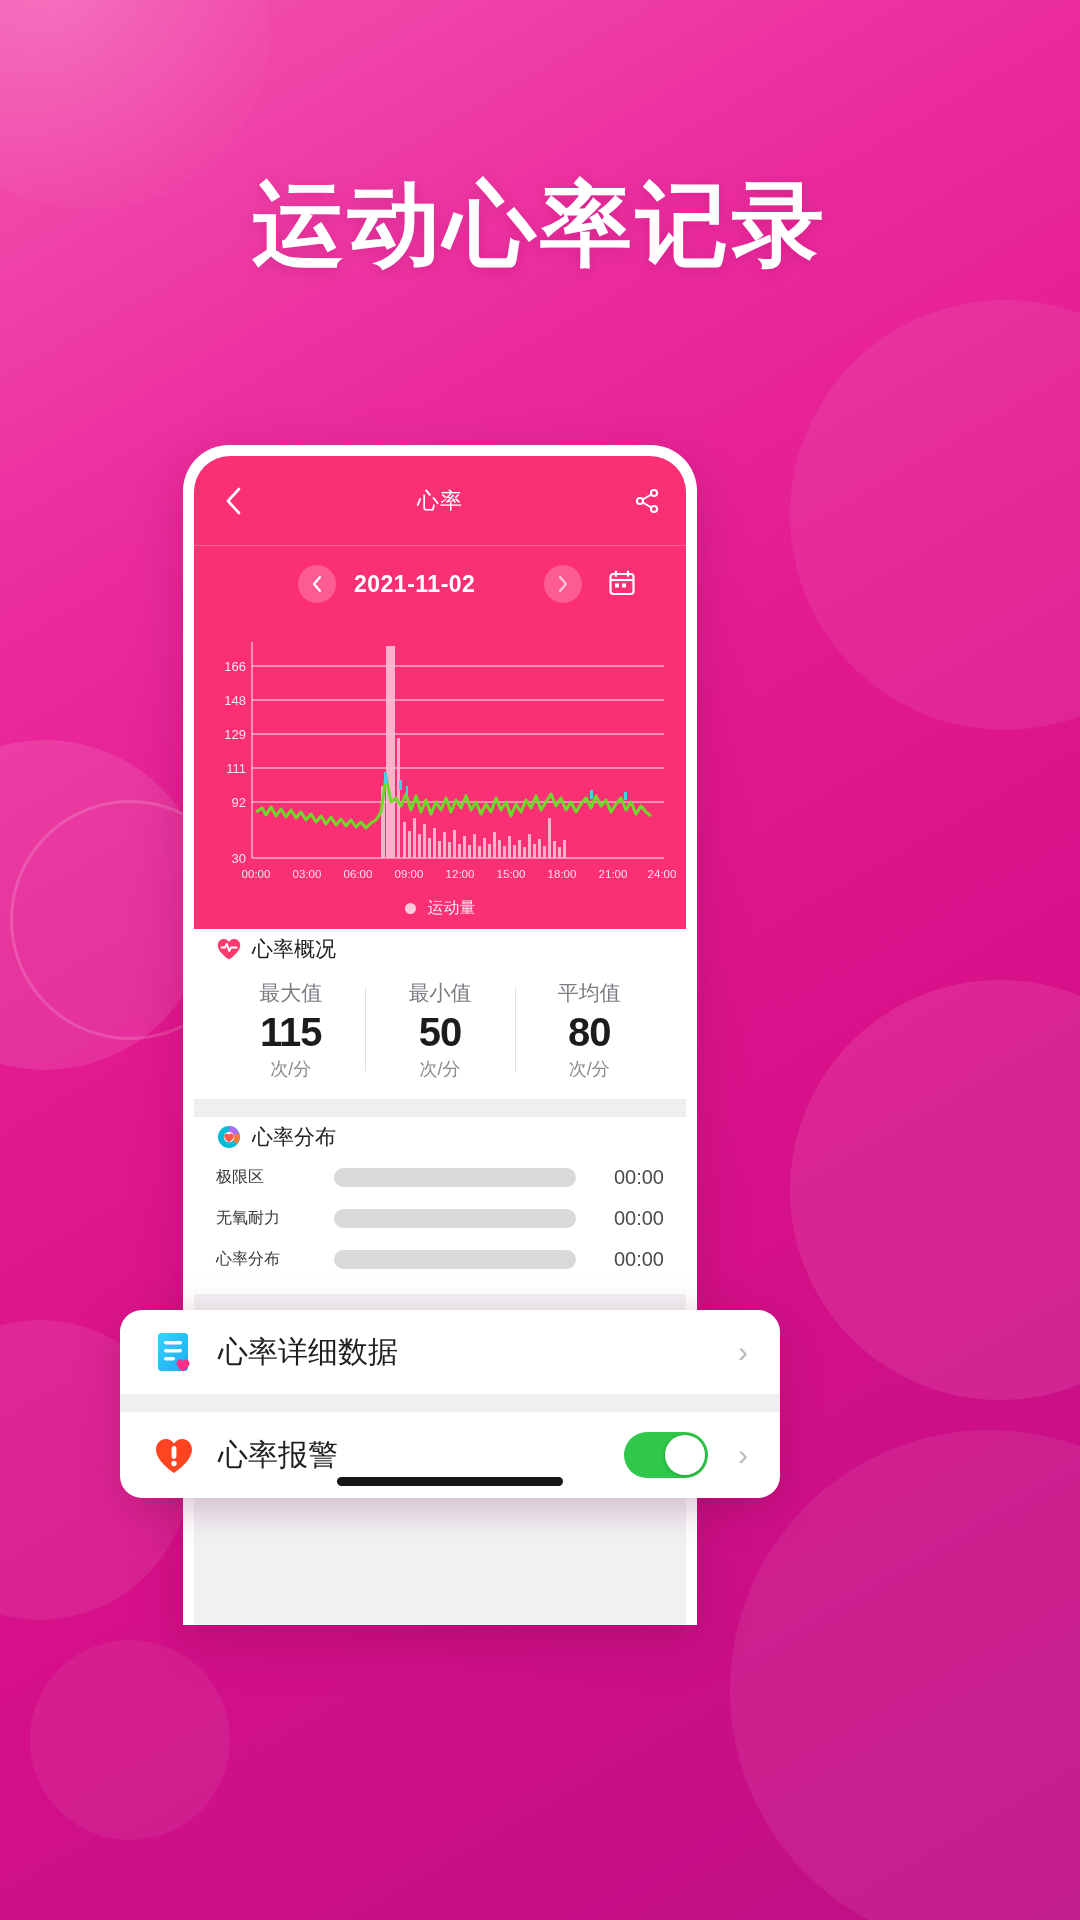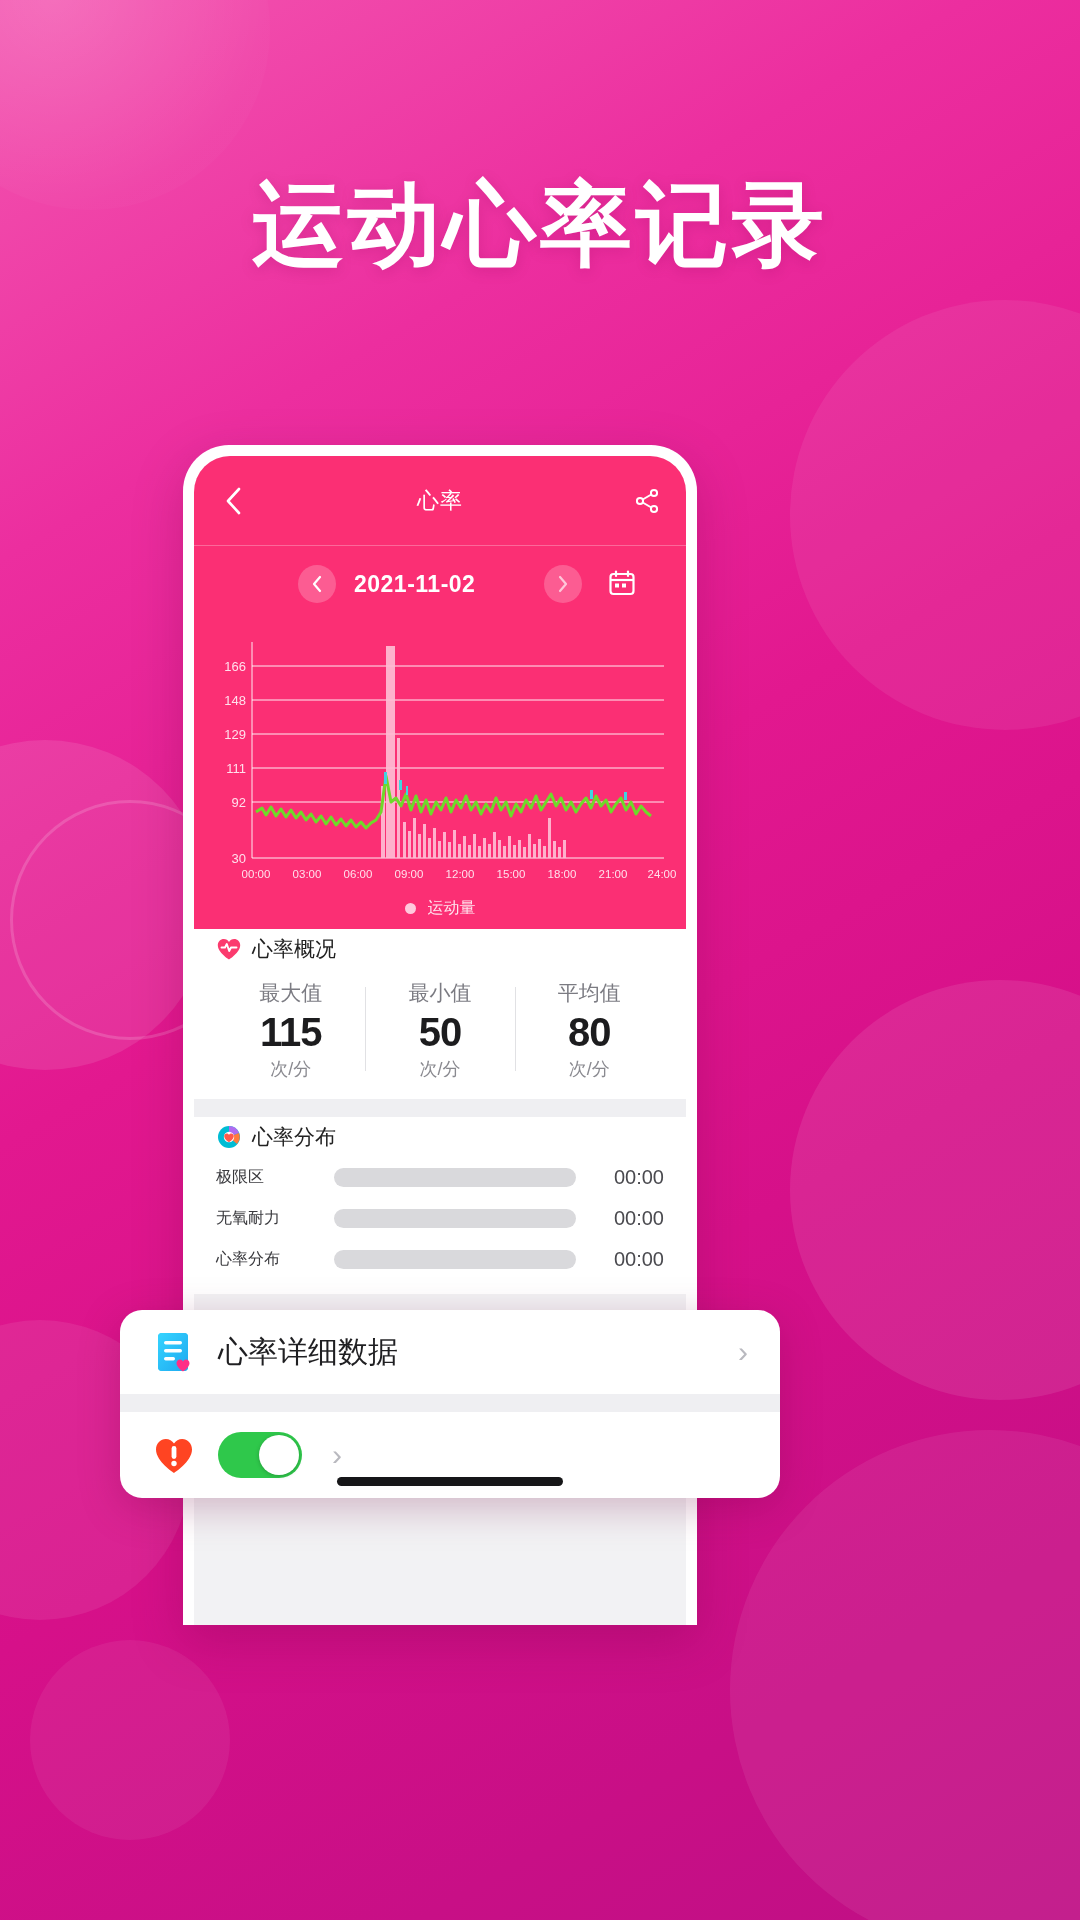--- a/index.html
+++ b/index.html
@@ -395,20 +395,21 @@
   </div>
 
   <div class="sheet-divider"></div>
 
   <div class="sheet-row">
     <svg class="sheet-icon" viewBox="0 0 44 44">
       <path d="M22 40C22 40 4 28.5 4 16.5C4 10.2 8.6 6 13.8 6C17.2 6 20.3 7.9 22 10.6C23.7 7.9 26.8 6 30.2 6C35.4 6 40 10.2 40 16.5C40 28.5 22 40 22 40Z" fill="#ff4422"></path>
       <rect x="19.6" y="13" width="4.8" height="13" rx="2.4" fill="#ffffff"></rect>
       <circle cx="22" cy="30.5" r="2.7" fill="#ffffff"></circle>
     </svg>
+    <span class="sheet-label">心率报警</span>
     <div class="toggle">
       <div class="knob"></div>
     </div>
     <span class="chev-right">›</span>
   </div>
 
   <div class="home-indicator"></div>
 </div>
 
 </body></html>

